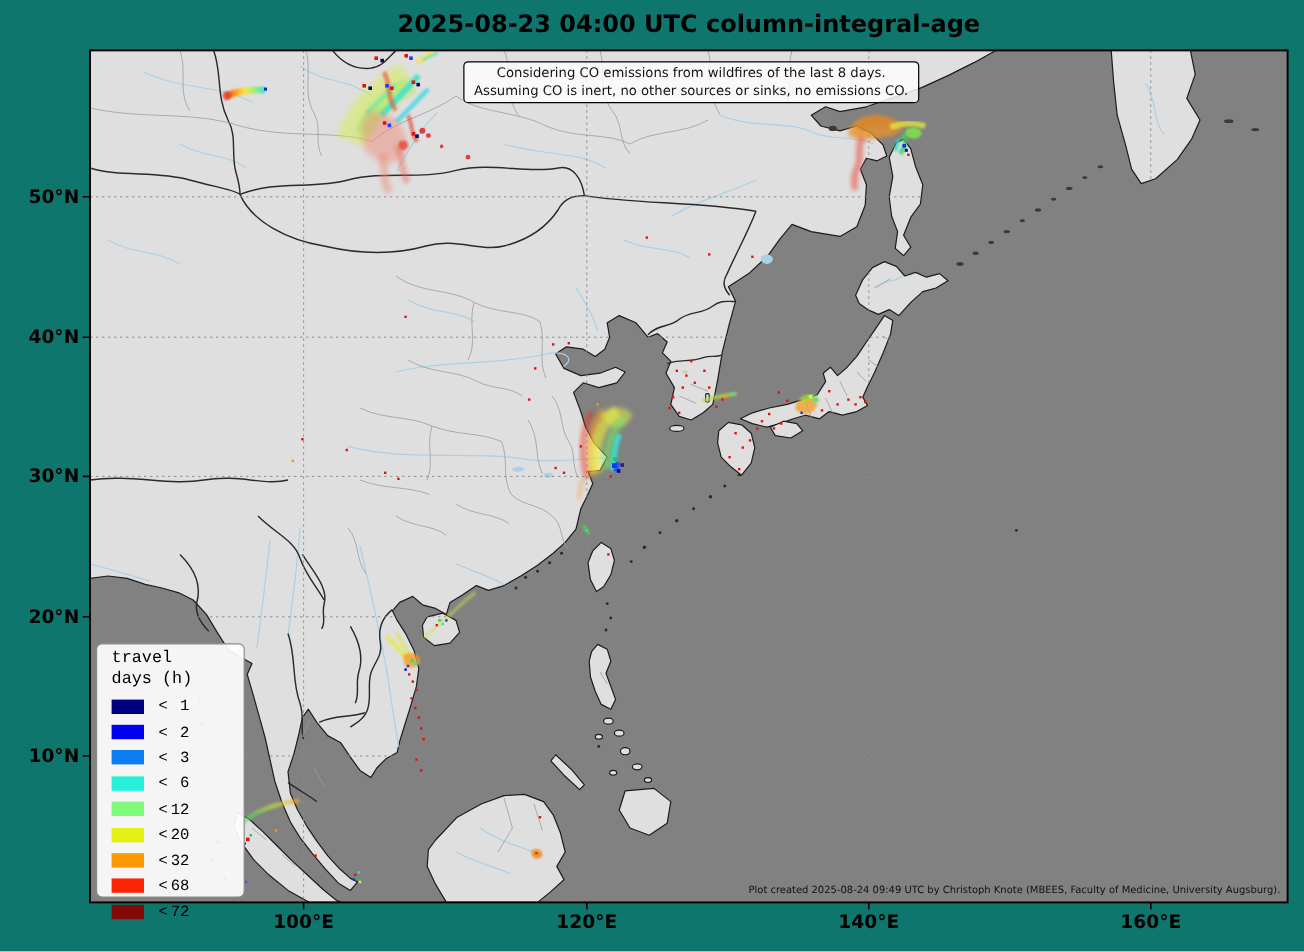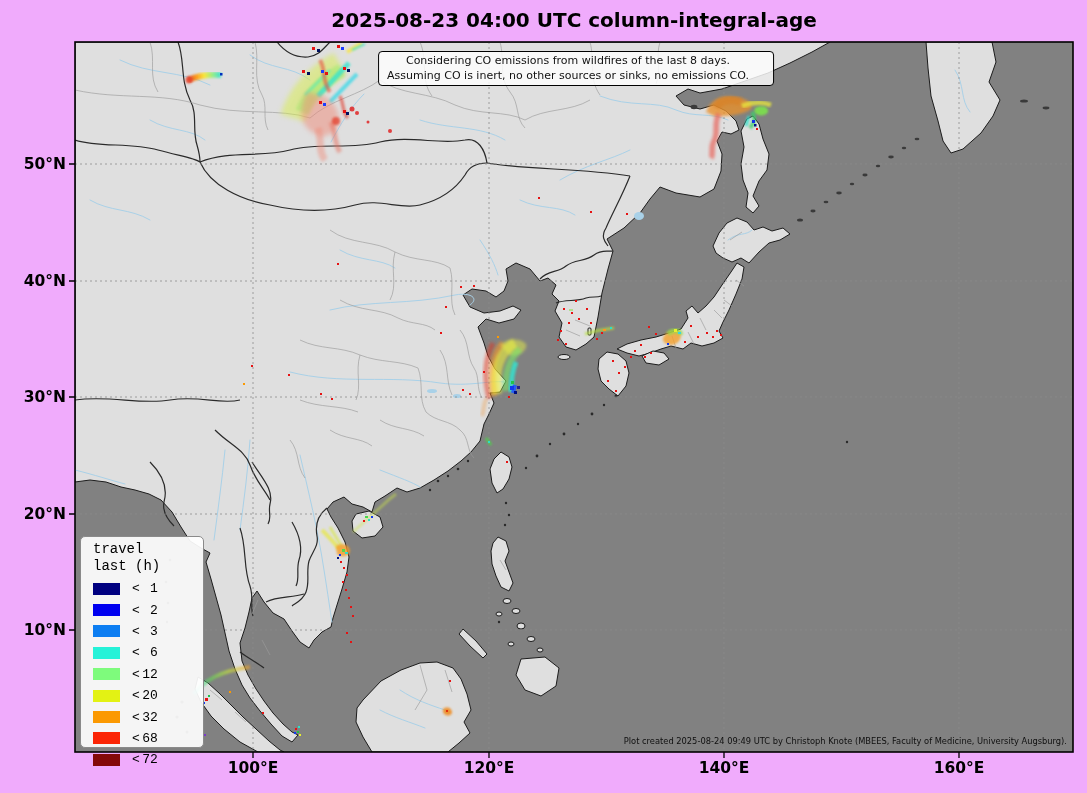--- a/index.html
+++ b/index.html
@@ -1,19 +1,19 @@
 <!DOCTYPE html>
 <html style="--land: #dfdfdf; --river: #a9d1e8;"><head>
 <meta charset="utf-8">
 <style>
   html,body{margin:0;padding:0;background:#fff;}
   body{width:1087px;height:793px;overflow:hidden;font-family:"DejaVu Sans",sans-serif;}
-  .fig{position:relative;width:1087px;height:793px;background:#f0abfc;}
+  .fig{position:relative;width:1087px;height:793px;background:#0f766e;}
   .title{position:absolute;left:574px;top:8px;transform:translateX(-50%);font-size:20px;font-weight:bold;color:#000;white-space:nowrap;}
-  .annot{position:absolute;left:576px;top:51px;transform:translateX(-50%);background:rgba(255,255,255,.82);border:1px solid #000;border-radius:4px;padding:1px 24px 2px 8px;text-align:center;font-size:11px;line-height:15px;color:#111;white-space:nowrap;z-index:5;}
+  .annot{position:absolute;left:576px;top:51px;transform:translateX(-50%);background:rgba(255,255,255,.82);border:1px solid #000;border-radius:4px;padding:1px 8px 2px 8px;text-align:center;font-size:11px;line-height:15px;color:#111;white-space:nowrap;z-index:5;}
   .legend{position:absolute;left:80px;top:536px;width:124px;height:212px;background:rgba(255,255,255,.92);border:1px solid #8a8a8a;border-radius:5px;padding:4px 0 0 12px;box-sizing:border-box;z-index:5;font-family:Liberation Mono, monospace;}
   .lt{font-size:14px;line-height:17px;color:#000;margin-bottom:3px;}
   .lrow{display:flex;align-items:center;height:21.4px;}
   .sw{width:27px;height:12px;display:inline-block;flex:none;}
   .ll{font-size:13px;color:#000;display:flex;margin-left:12px;}
   .ll .num{display:inline-block;width:18px;text-align:right;}
   svg{position:absolute;left:0;top:0;}
   .land{fill:var(--land,#dfdfdf);stroke:#1c1c1c;stroke-width:1;stroke-linejoin:round;}
   .river{stroke:var(--river,#a9d1e8);fill:none;stroke-width:1;stroke-linecap:round;}
   .lake{fill:var(--river,#a9d1e8);stroke:none;}
@@ -441,21 +441,21 @@
   </svg>
 
   <div class="annot">
     <div>Considering CO emissions from wildfires of the last 8 days.</div>
     <div>Assuming CO is inert, no other sources or sinks, no emissions CO.</div>
   </div>
 
   <div class="legend">
     <div class="lt">
       <div>travel</div>
-      <div>last (h)</div>
+      <div>days (h)</div>
     </div>
     <div>
         <div class="lrow">
           <span class="sw" style="background: rgb(0, 0, 128);"></span>
           <span class="ll">
             <span>&lt;</span>
             <span class="num">1</span>
           </span>
         </div>
         <div class="lrow">

